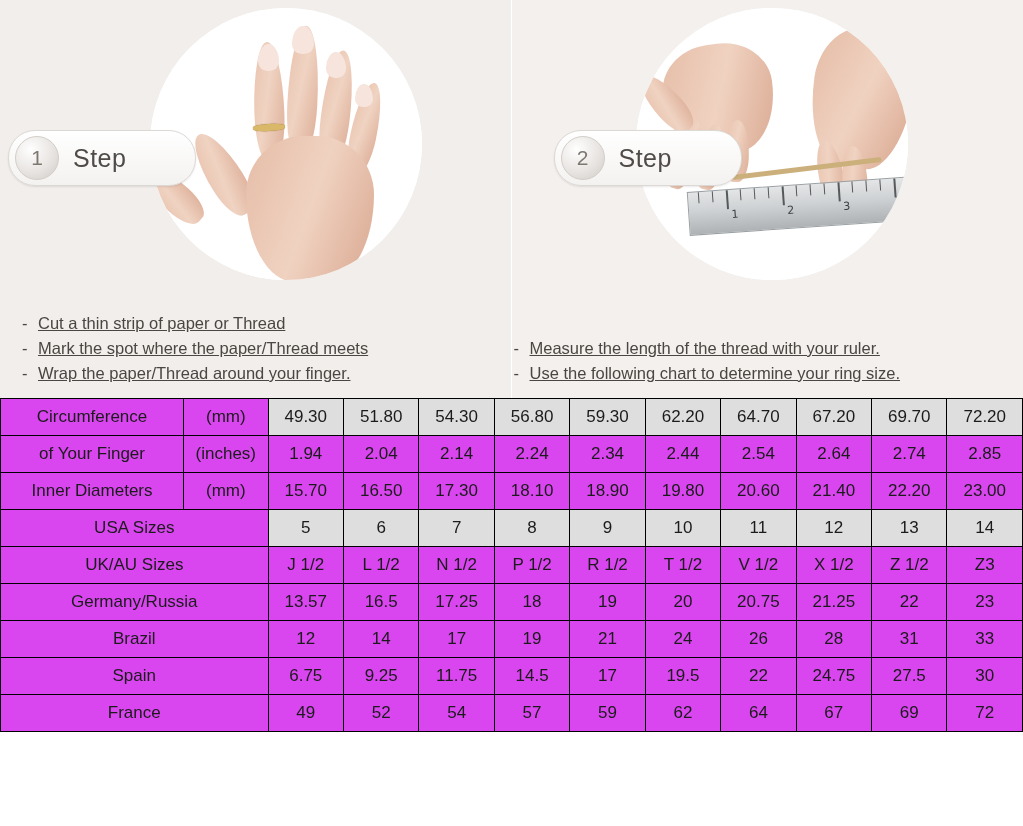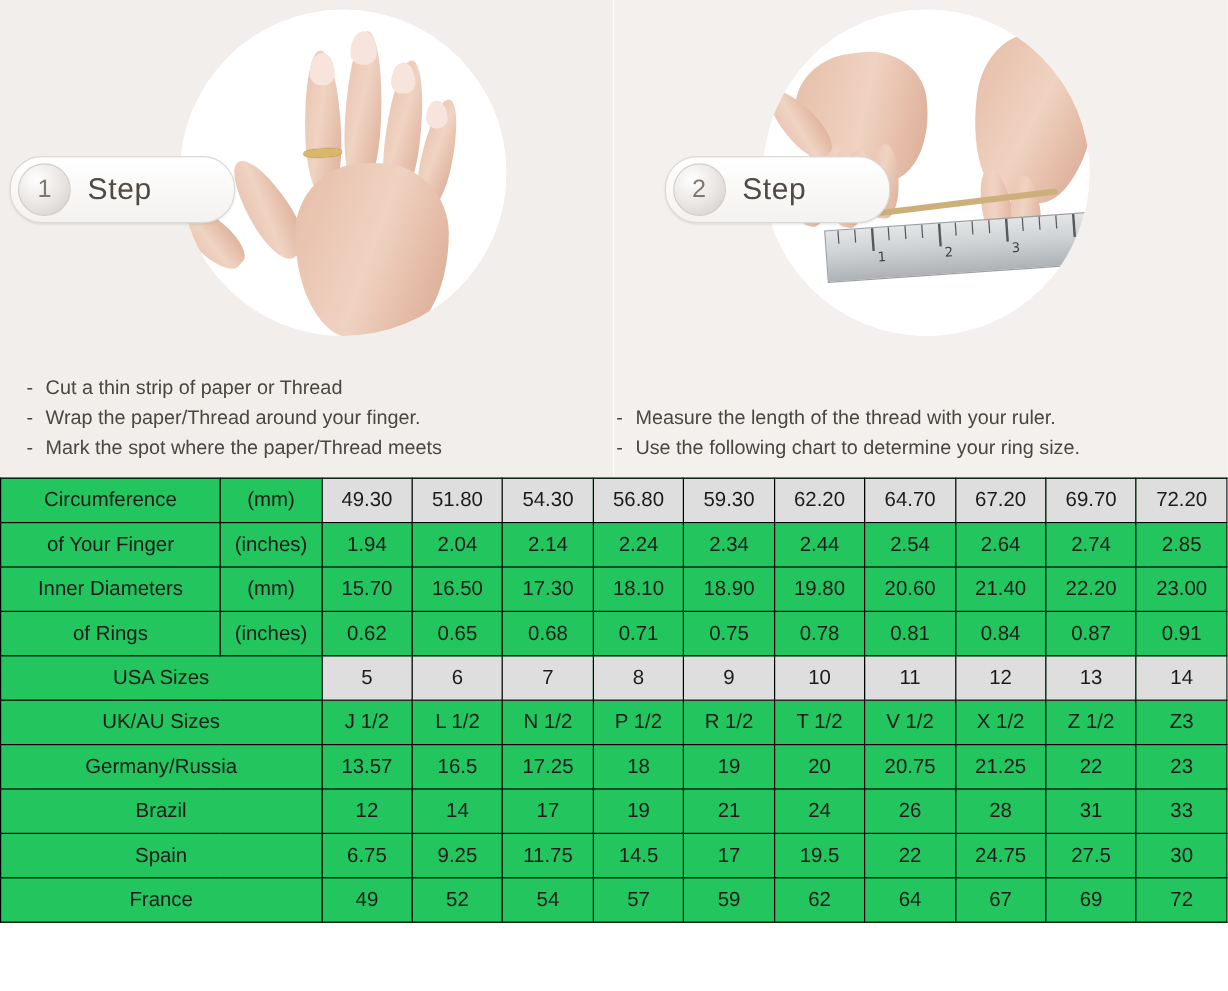--- a/index.html
+++ b/index.html
@@ -165,37 +165,38 @@
     letter-spacing: 0.5px;
     text-align: right;
   }
 
   .step-notes {
     position: absolute;
     bottom: 12px;
     font-size: 16.5px;
     color: #4a4641;
     line-height: 25px;
+    text-decoration: underline;
   }
   .notes-left { left: 22px; }
   .note-line { white-space: nowrap; }
   .dash { display: inline-block; width: 16px; }
 
   
   .table-wrap {
     position: absolute;
     left: 0;
     top: 398px;
     width: 1023px;
   }
   table.sizechart {
     border-collapse: collapse;
     width: 1023px;
     table-layout: fixed;
-    background: #22c55e;
+    background: #d946ef;
   }
   table.sizechart td {
     border: 1px solid #000000;
     font-size: 17px;
     color: #1b1b1b;
     text-align: center;
     height: 36px;
     padding: 0 2px;
     font-family: "Liberation Sans", sans-serif;
   }
@@ -256,22 +257,22 @@
         </div>
       </div>
 
       <div class="step-pill pill-left">
         <div class="step-num">1</div>
         <div class="step-word">Step</div>
       </div>
 
       <div class="step-notes notes-left">
         <div class="note-line"><span class="dash">-</span><span>Cut a thin strip of paper or Thread</span></div>
+        <div class="note-line"><span class="dash">-</span><span>Mark the spot where the paper/Thread meets</span></div>
         <div class="note-line"><span class="dash">-</span><span>Wrap the paper/Thread around your finger.</span></div>
-        <div class="note-line"><span class="dash">-</span><span>Mark the spot where the paper/Thread meets</span></div>
       </div>
     </div>
 
     <div class="step-panel right">
 
       <div class="photo-circle photo-right">
         <div class="hand-scene">
 
           <div class="palm" style="left:28px; top:36px; width:110px; height:110px; transform:rotate(-8deg);"></div>
           <div class="finger" style="left:36px; top:110px; width:26px; height:72px; transform:rotate(18deg);"></div>
@@ -376,34 +377,20 @@
           <td>17.30</td>
           <td>18.10</td>
           <td>18.90</td>
           <td>19.80</td>
           <td>20.60</td>
           <td>21.40</td>
           <td>22.20</td>
           <td>23.00</td>
         </tr>
 
-        <tr>
-          <td class="label-center">of Rings</td>
-          <td class="unit">(inches)</td>
-          <td>0.62</td>
-          <td>0.65</td>
-          <td>0.68</td>
-          <td>0.71</td>
-          <td>0.75</td>
-          <td>0.78</td>
-          <td>0.81</td>
-          <td>0.84</td>
-          <td>0.87</td>
-          <td>0.91</td>
-        </tr>
 
         <tr>
           <td class="label" colspan="2">USA Sizes</td>
           <td class="shaded">5</td>
           <td class="shaded">6</td>
           <td class="shaded">7</td>
           <td class="shaded">8</td>
           <td class="shaded">9</td>
           <td class="shaded">10</td>
           <td class="shaded">11</td>

